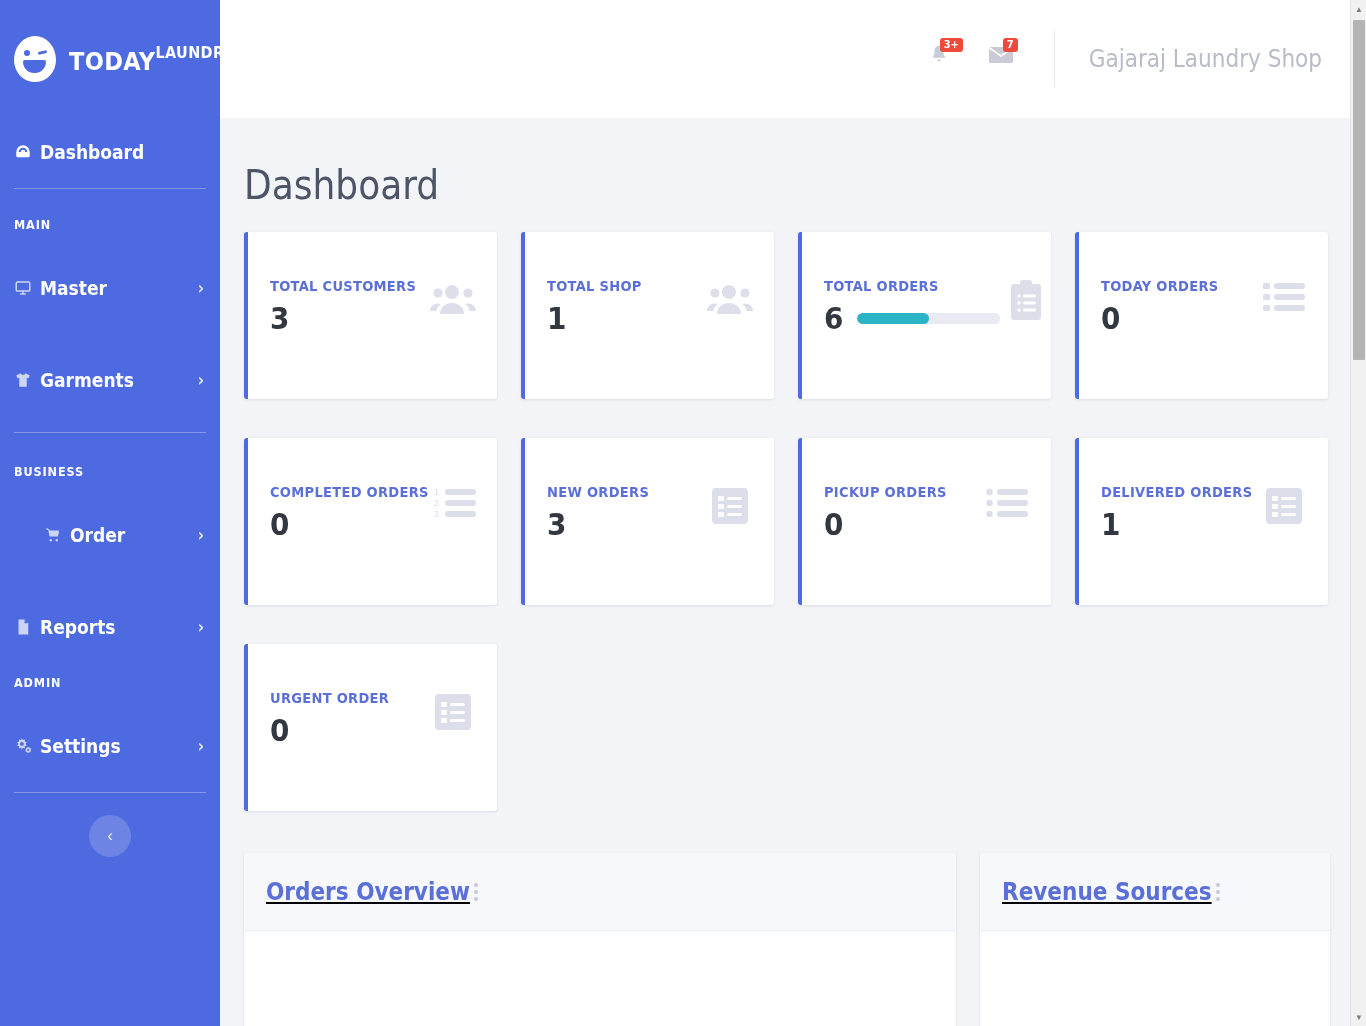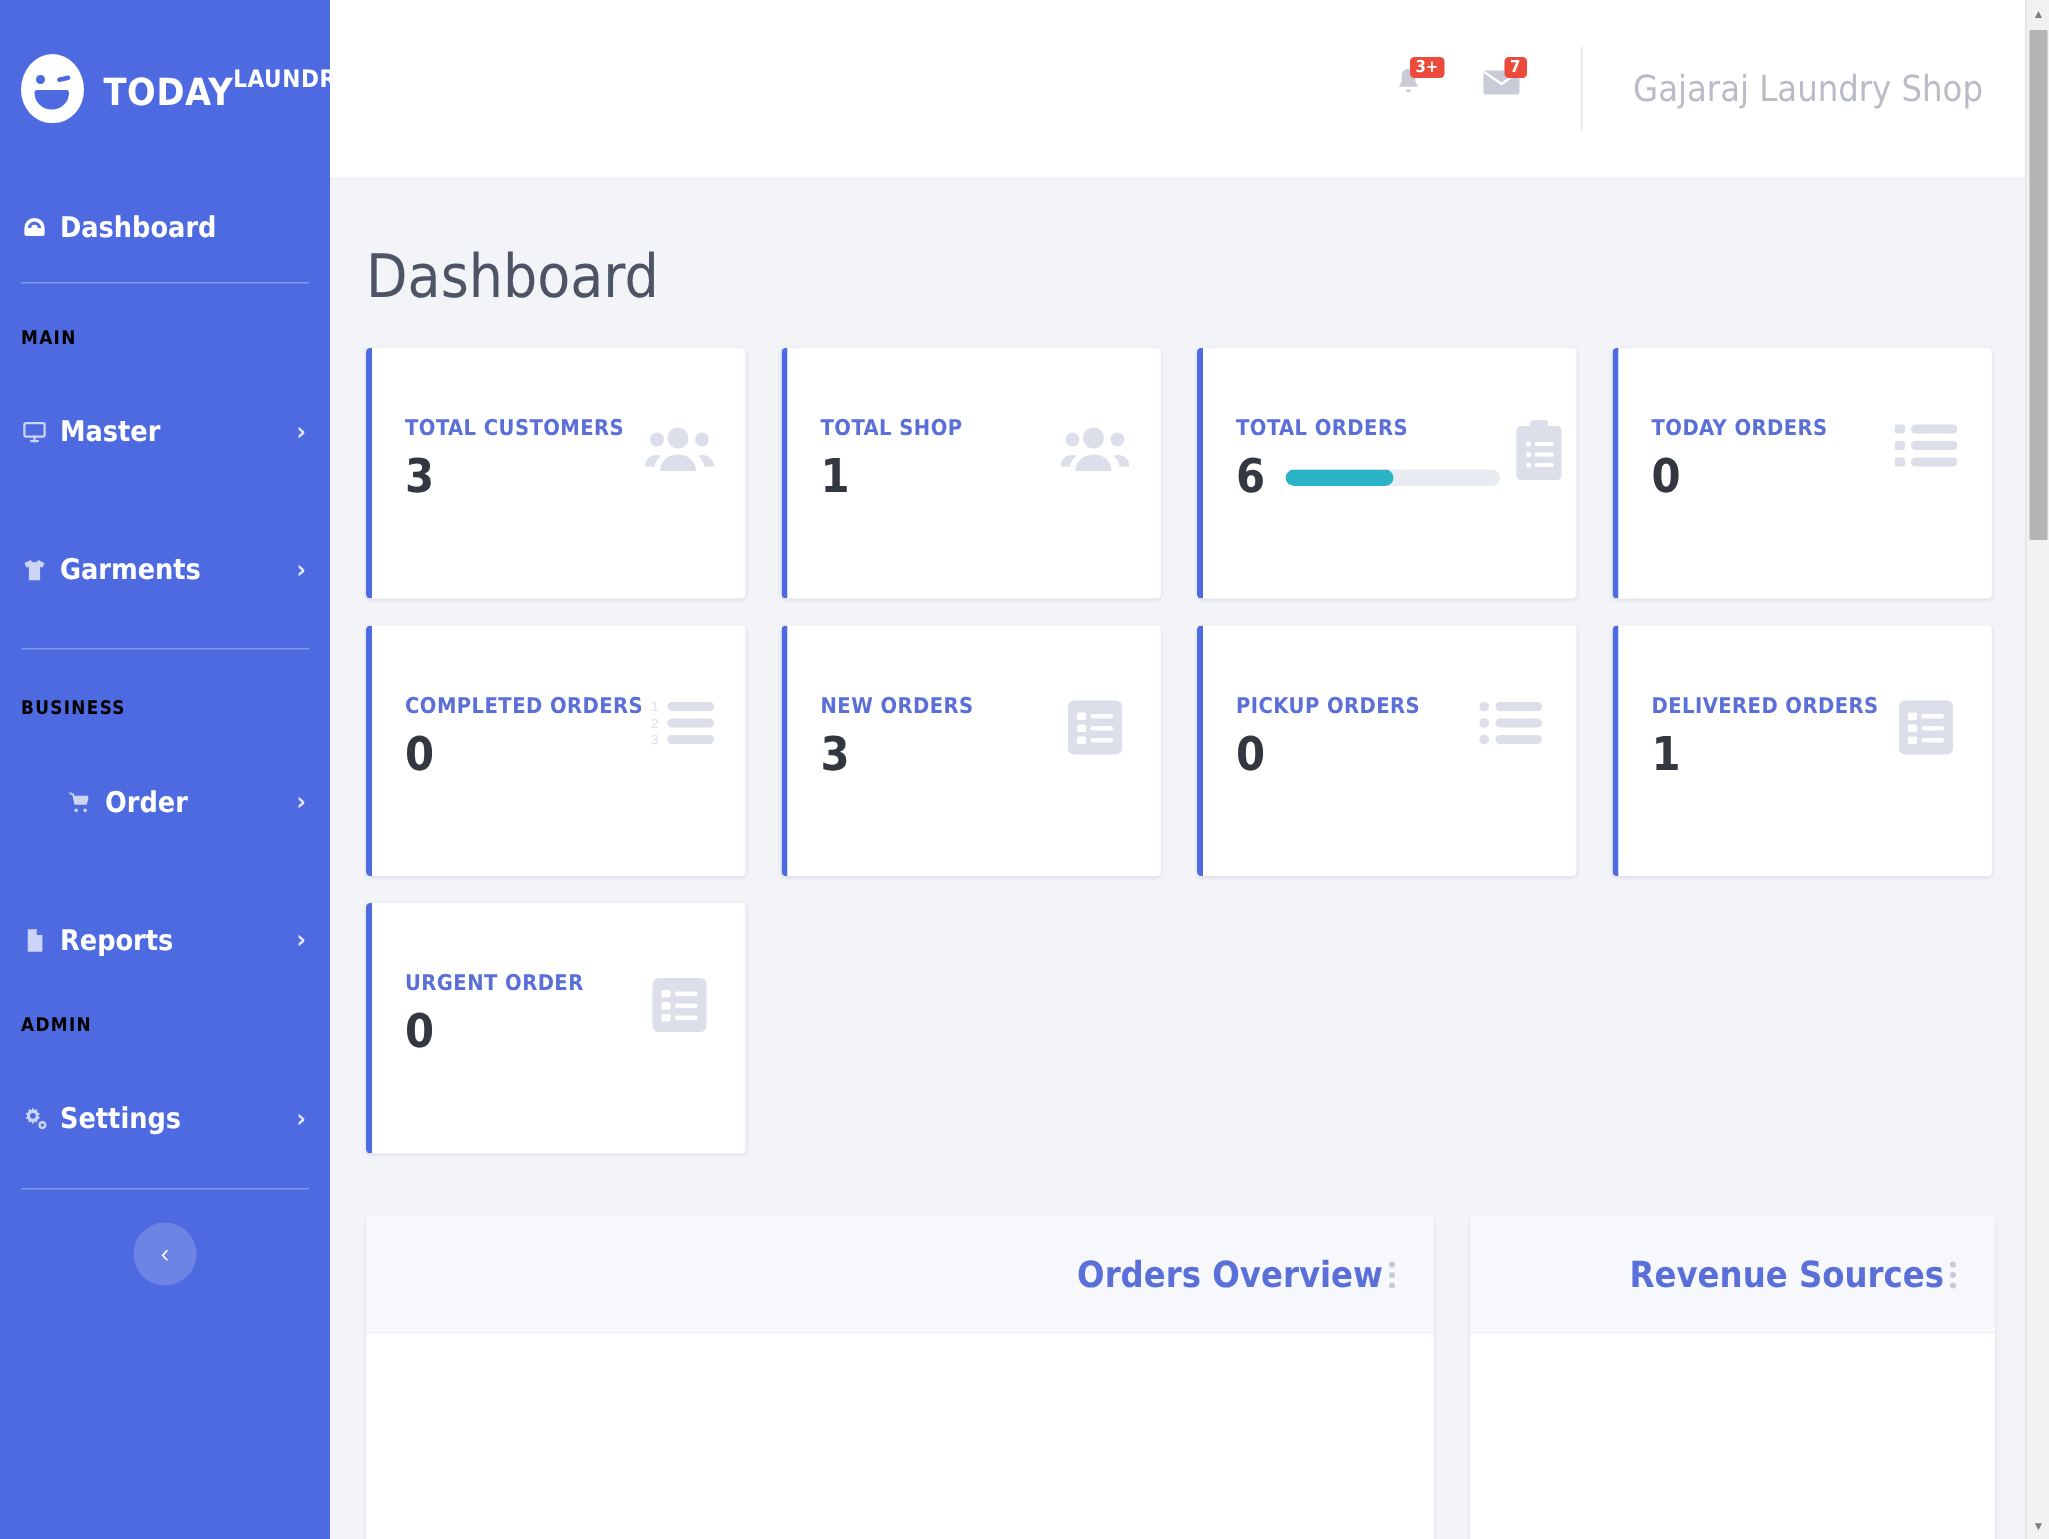--- a/index.html
+++ b/index.html
@@ -81,21 +81,21 @@
   }
   .nav-item .nlabel { flex: 1 1 auto; white-space: nowrap; }
   .nav-item .chev {
     font-size: 17px; color: #e4e9fb; font-weight: bold;
   }
   .nav-divider {
     height: 1px; background: rgba(255,255,255,0.30);
     margin: 0 14px;
   }
   .nav-section {
-    color: #000000;
+    color: #ffffff;
     font-size: 12.5px;
     font-weight: bold;
     letter-spacing: 0.9px;
     padding: 0 14px;
     font-family: "DejaVu Sans Condensed", "Liberation Sans Narrow", "Liberation Sans", sans-serif;
   }
   .collapse-wrap { display: flex; justify-content: center; }
   .collapse-btn {
     width: 42px; height: 42px; border-radius: 50%;
     background: rgba(255,255,255,0.18);
@@ -148,21 +148,21 @@
   .page-title {
     color: #4d5466;
     font-size: 40px;
     font-weight: normal;
     font-family: "DejaVu Sans Condensed", "Liberation Sans Narrow", "Liberation Sans", sans-serif;
     margin: 44px 0 24px 0;
   }
 
   .cards {
     display: flex; flex-wrap: wrap;
-    gap: 18px 24px;
+    gap: 39px 24px;
   }
   .card {
     width: 253px; height: 167px;
     background: #fff;
     border-left: 4px solid #4e6ae0;
     border-radius: 3px;
     box-shadow: 0 1px 3px rgba(60,70,110,0.13);
     position: relative;
     padding: 46px 18px 0 22px;
     display: flex;
@@ -210,22 +210,23 @@
     border-radius: 3px;
     box-shadow: 0 1px 3px rgba(60,70,110,0.13);
     overflow: hidden;
   }
   .panel.wide { flex: 0 0 712px; }
   .panel.narrow { flex: 0 0 350px; }
   .panel-head {
     height: 78px;
     background: #f7f8fc;
     border-bottom: 1px solid #eceef5;
-    display: flex; align-items: center; justify-content: flex-end;
+    display: flex; align-items: center; justify-content: flex-start;
     padding: 0 22px;
+    text-decoration: underline;
   }
   .panel-title {
     color: #5b6fd8;
     font-size: 24px;
     font-weight: bold;
     font-family: "DejaVu Sans Condensed", "Liberation Sans Narrow", "Liberation Sans", sans-serif;
   }
   .kebab { display: flex; flex-direction: column; gap: 3px; cursor: pointer; padding: 6px 4px; }
   .kebab i { width: 4px; height: 4px; border-radius: 50%; background: #c6cad8; display: block; }
   .panel-body { height: 160px; background: #fff; }

